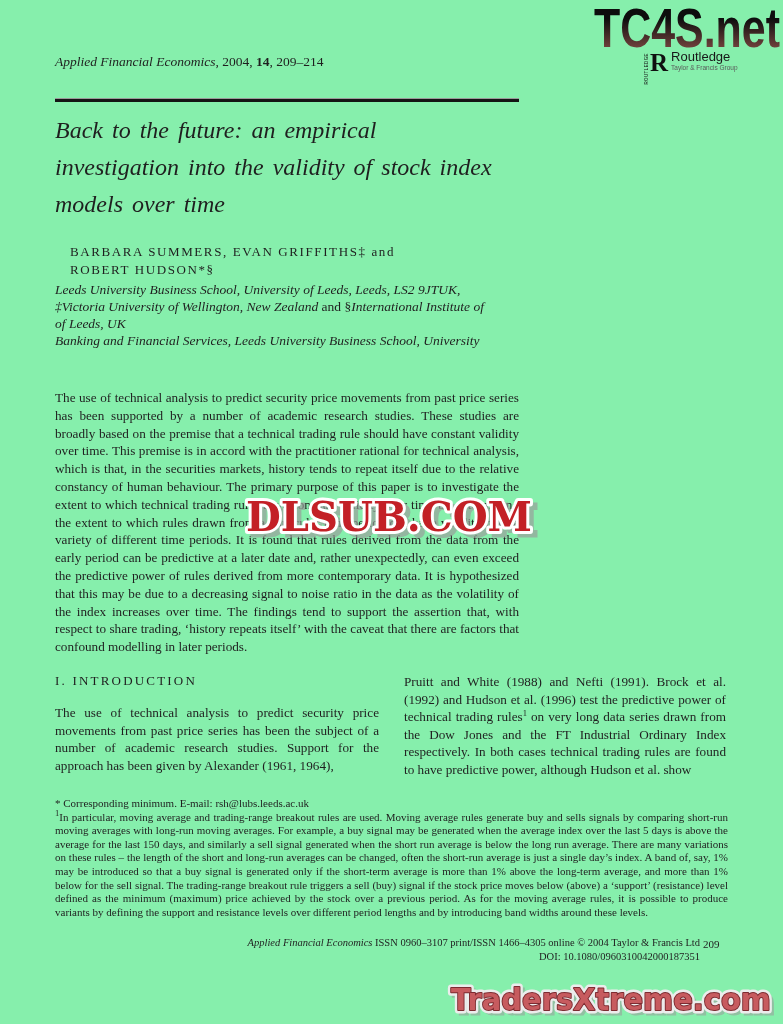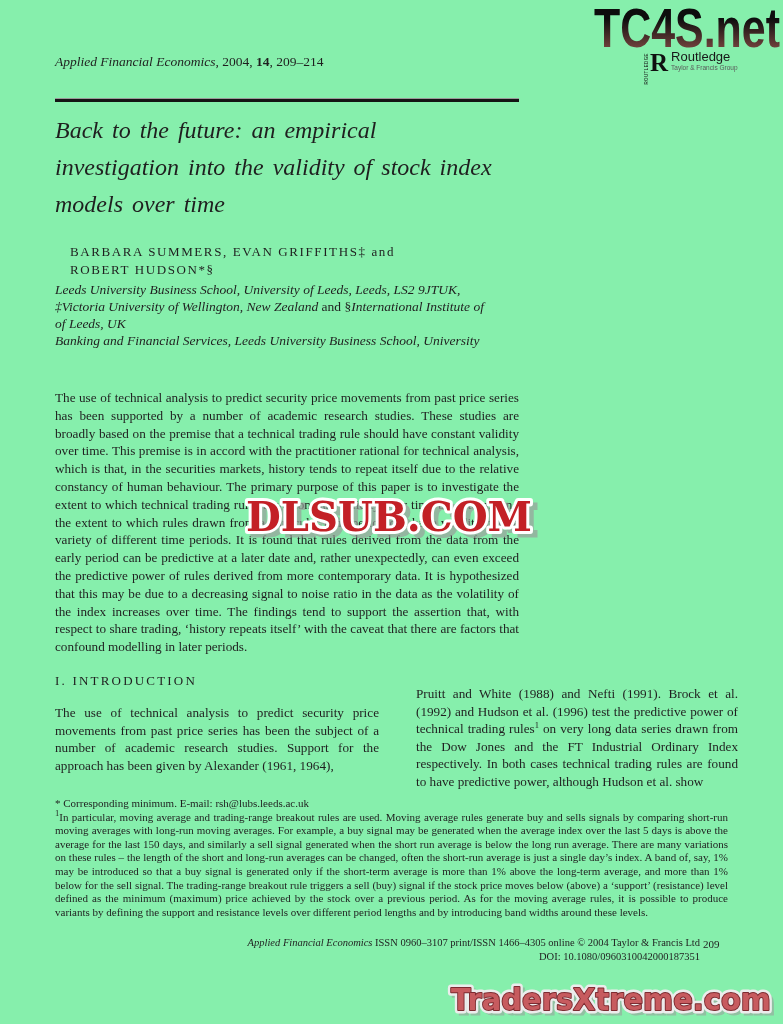--- a/index.html
+++ b/index.html
@@ -30,21 +30,21 @@
   .authors { position:absolute; left:54px; top:243px; font-size:13px; letter-spacing:1.6px; line-height:17.5px; white-space:nowrap;margin-left:16px; }
   
   .affiliation { position:absolute; left:55px; top:281px; font-size:13.5px; font-style:italic; line-height:17px; white-space:nowrap; }
   .affiliation .roman { font-style:normal; }
   
   .abstract { position:absolute; left:55px; top:389px; width:464px; font-size:13.2px; line-height:17.8px; text-align:justify; margin:0; }
   
   .section-heading { position:absolute; left:55px; top:673px; font-size:13px; letter-spacing:2.2px; white-space:nowrap; }
   
   .col-left  { position:absolute; left:55px;  top:704px; width:324px; font-size:13.2px; line-height:17.6px; text-align:justify; margin:0; }
-  .col-right { position:absolute; left:404px; top:673px; width:322px; font-size:13.2px; line-height:17.6px; text-align:justify; margin:12px; }
+  .col-right { position:absolute; left:404px; top:673px; width:322px; font-size:13.2px; line-height:17.6px; text-align:justify; margin:0; }
   sup { font-size:8.5px; line-height:0; vertical-align:super; }
   
   .footnotes { position:absolute; left:55px; top:797px; width:673px; font-size:11px; line-height:13.6px; }
   .footnotes p { margin:0; text-align:justify; }
   
   .footer { position:absolute; left:55px; top:936px; width:645px; text-align:right; font-size:10.5px; line-height:13.5px; }
   .page-num { position:absolute; left:703px; top:938px; font-size:11px; }
 </style>
 </head>
 <body>

